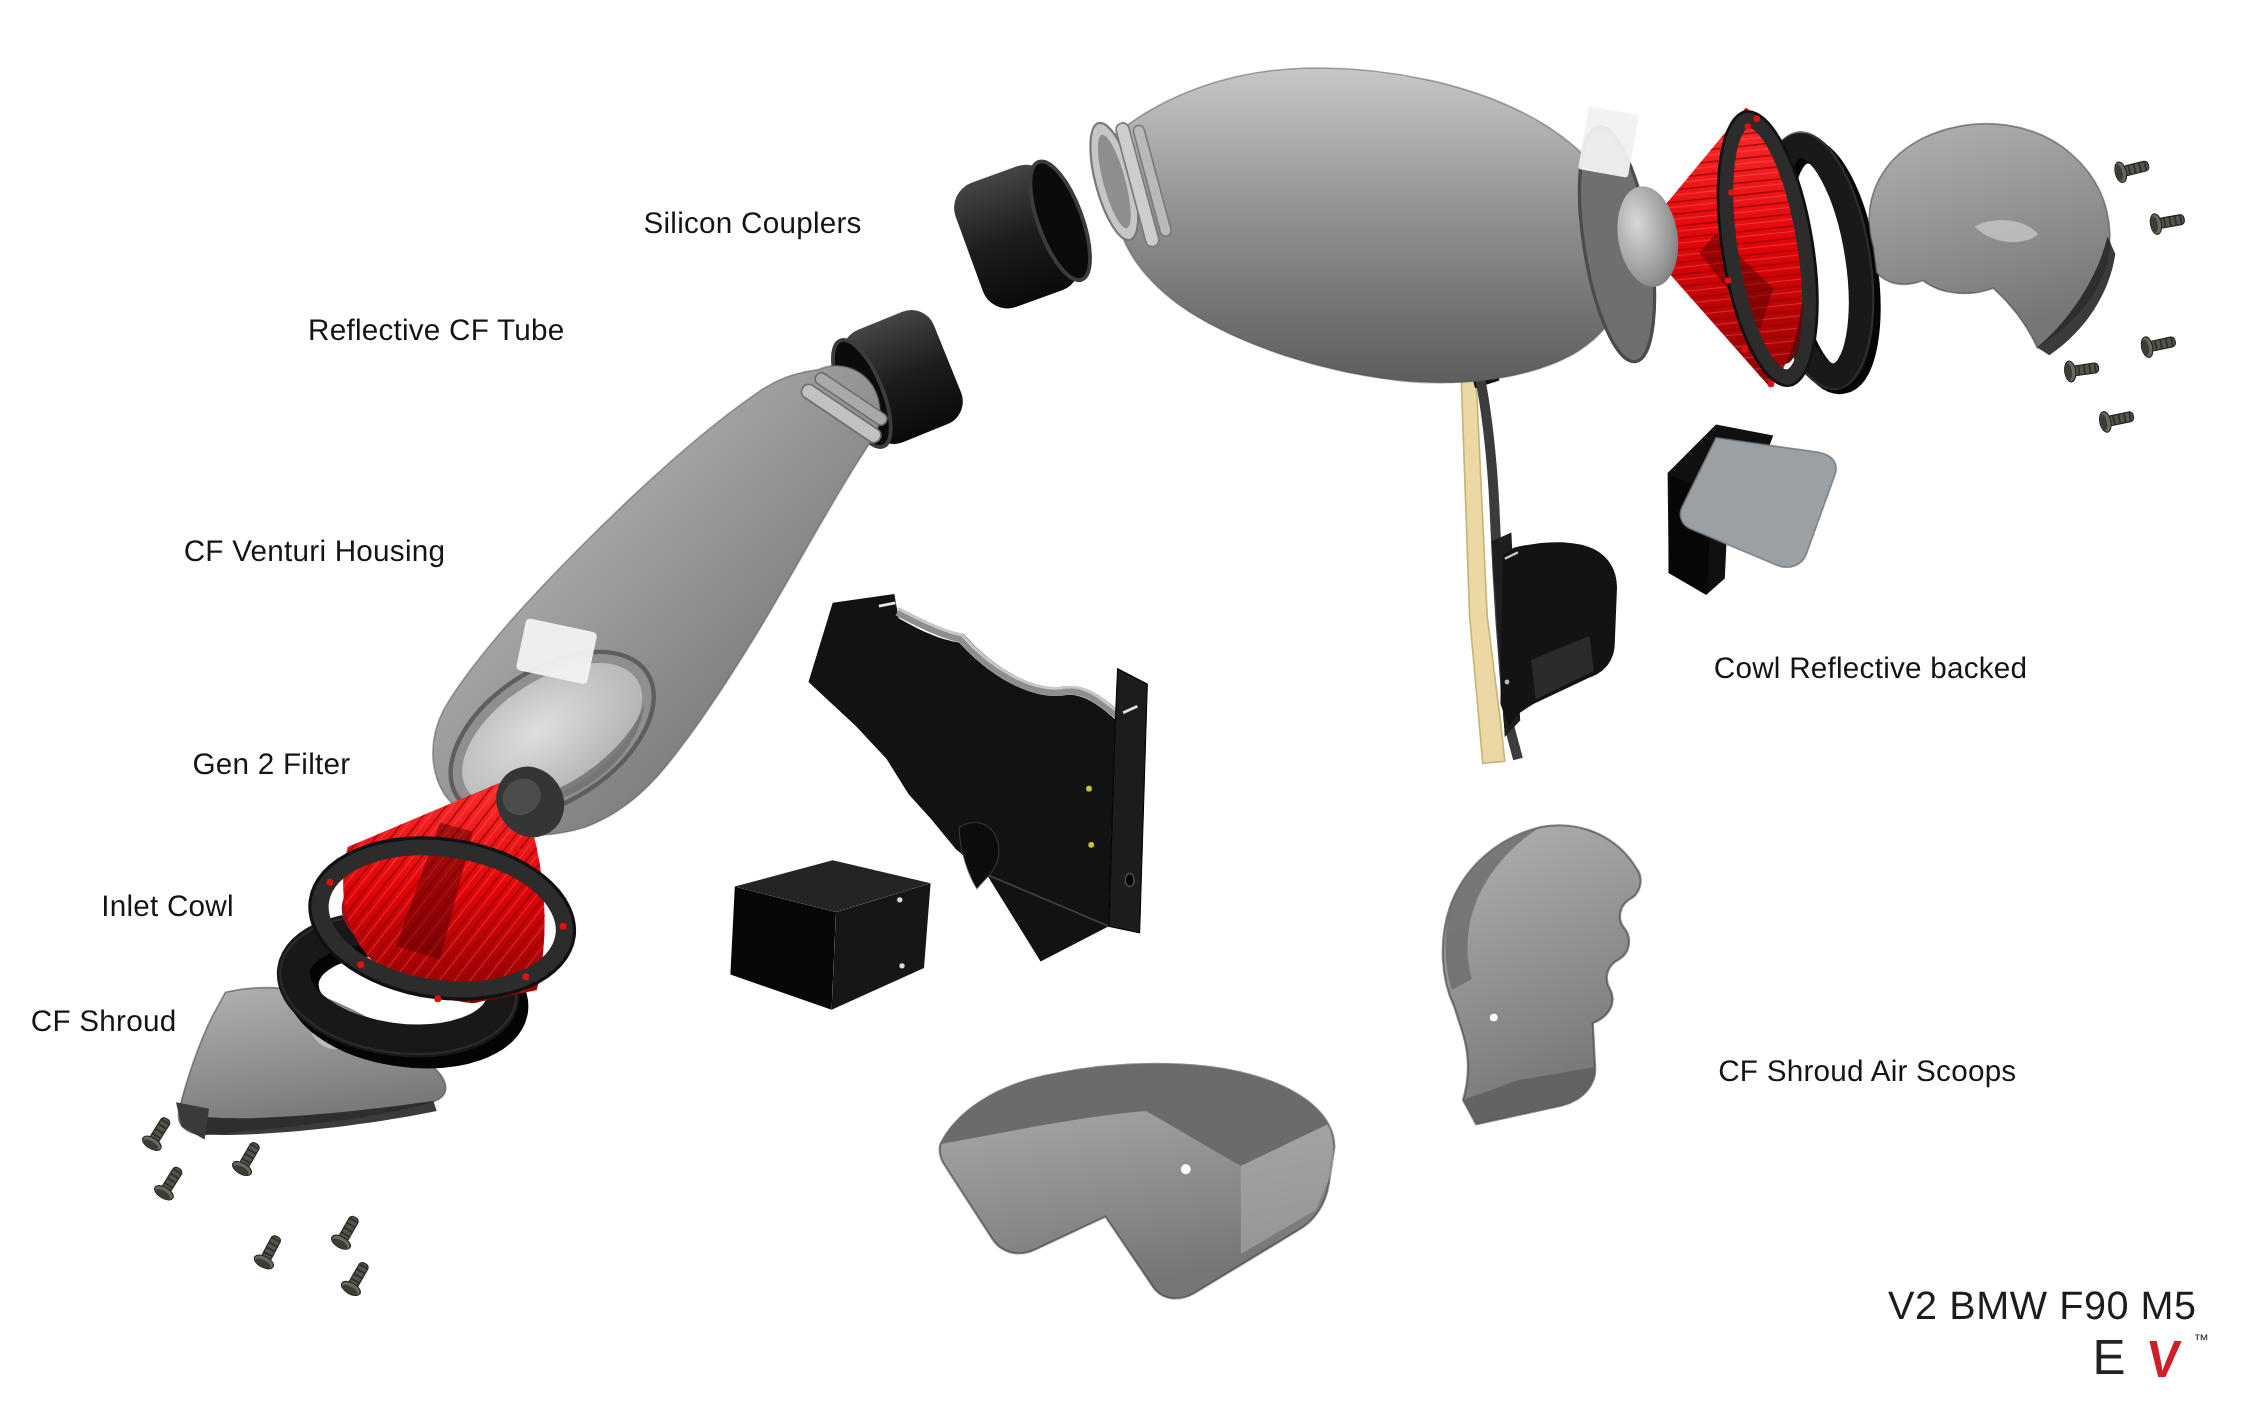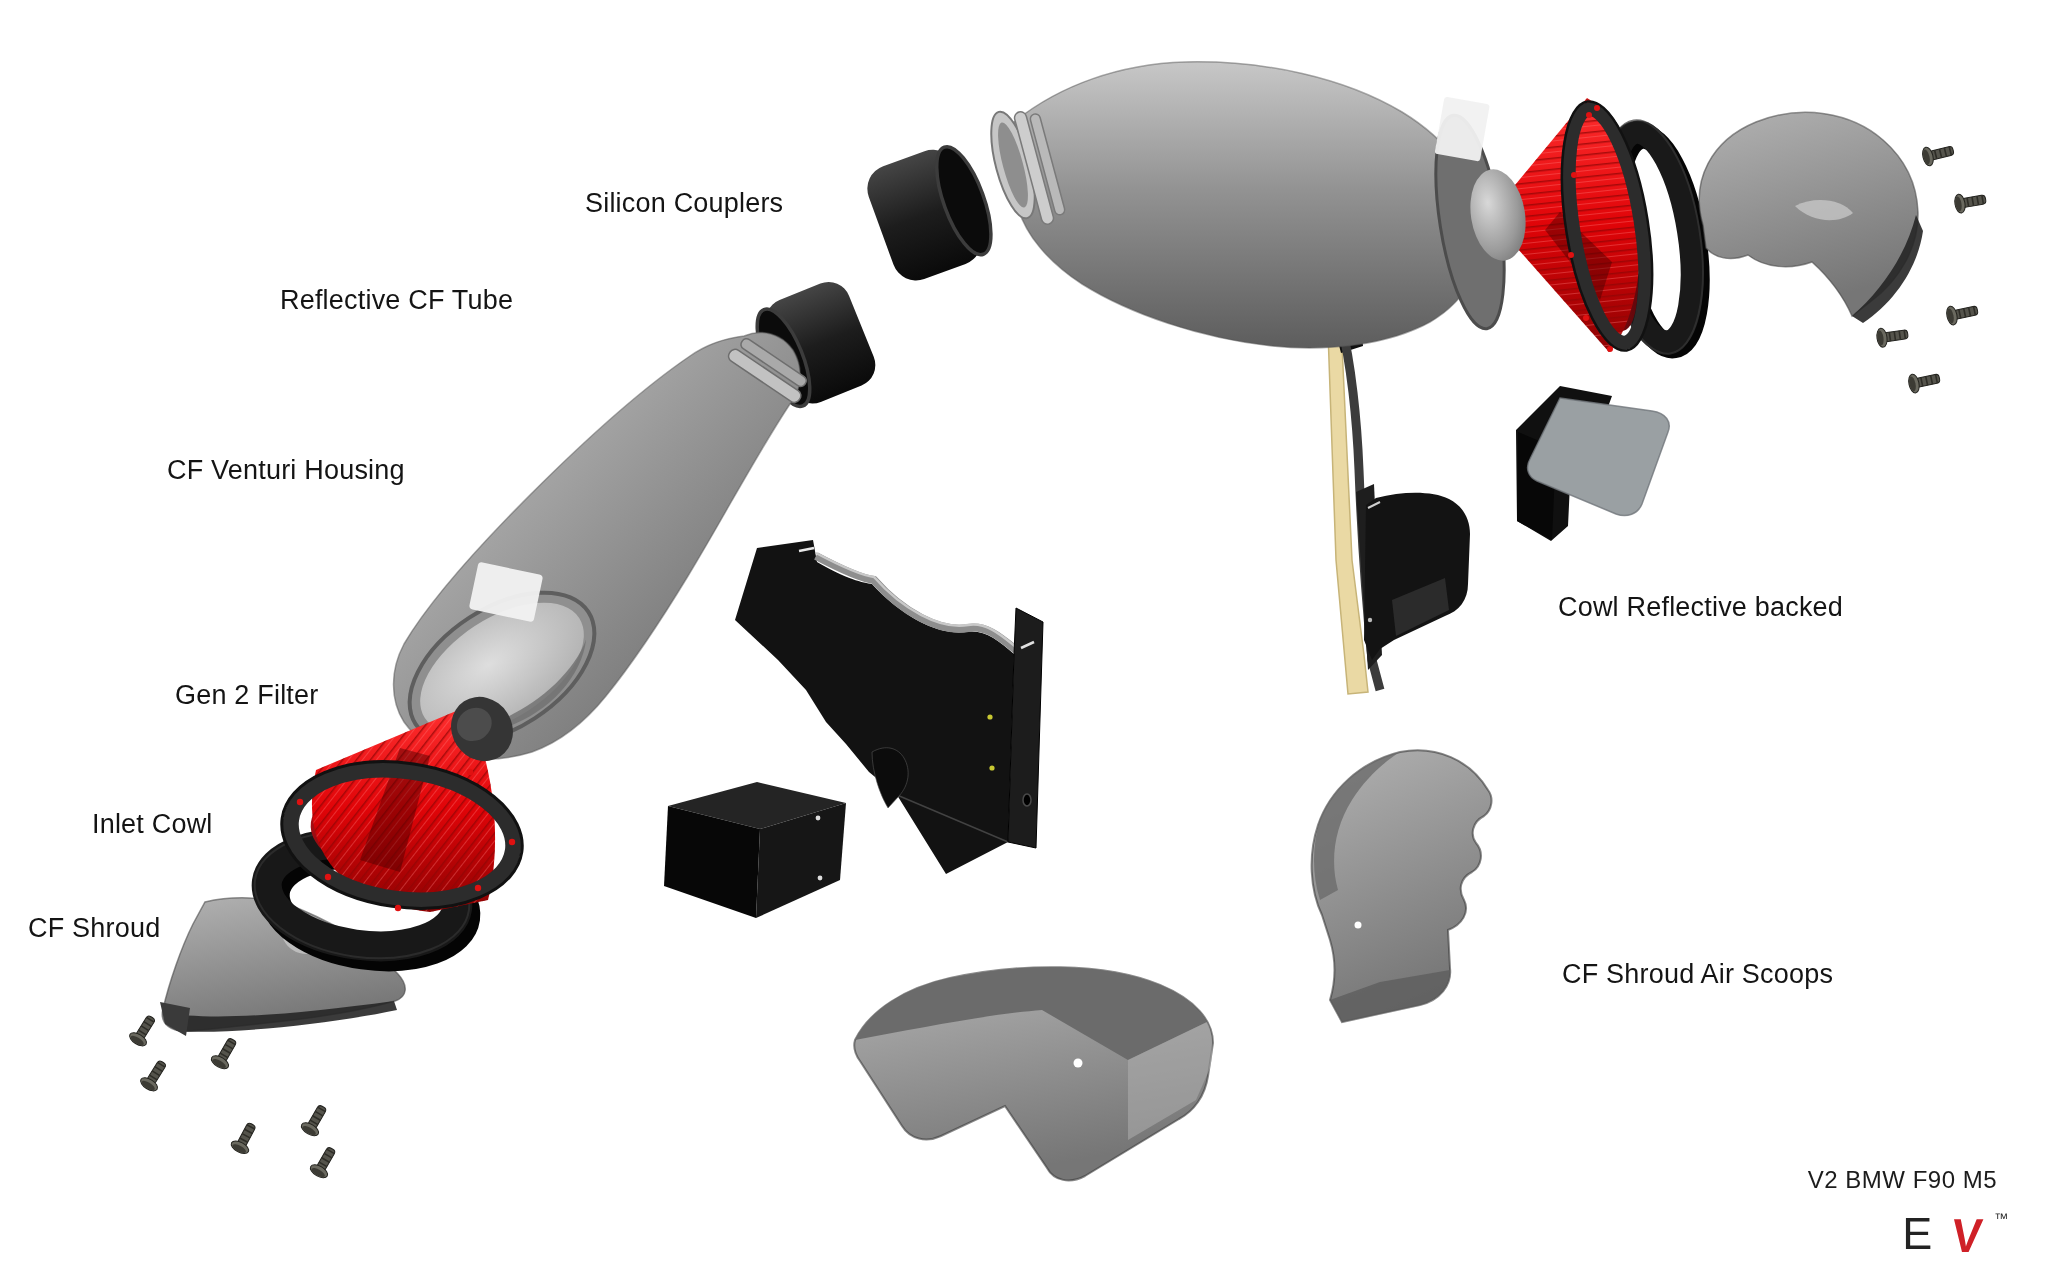--- a/index.html
+++ b/index.html
@@ -7,21 +7,21 @@
     position:relative;width:2048px;height:1277px;background:#ffffff;
     overflow:hidden;font-family:"Liberation Sans",sans-serif;
   }
   .stage svg.diagram{position:absolute;left:0;top:0;width:2048px;height:1277px;}
   .part-label{
     position:absolute;font-size:27px;color:#141414;white-space:nowrap;
     letter-spacing:0.2px;line-height:1.3;
   }
   .part-label .line{display:block;}
   .footer-model{
-    position:absolute;right:51px;top:1166px;font-size:24px;color:#1c1c1c;
+    position:absolute;right:51px;top:1166px;font-size:36px;color:#1c1c1c;
     letter-spacing:0.5px;white-space:nowrap;
   }
   .brand-row{
     position:absolute;right:40px;top:1208px;display:flex;align-items:flex-start;
     font-size:45px;color:#232323;letter-spacing:0.44em;white-space:nowrap;
     font-weight:normal;
   }
   .brand-v{
     color:#cf2027;font-weight:bold;display:inline-block;
     transform:translateY(2px) skewX(-6deg) scaleY(1.06);
@@ -291,21 +291,21 @@
              C 1470 760 1436 745 1400 752 Z" fill="url(#gScoop)" stroke="#3a3a3a" stroke-width="2" stroke-opacity="0.6"></path>
     <path d="M 1400 752 C 1362 762 1333 788 1320 820 C 1312 845 1312 875 1320 900
              L 1338 890 C 1330 862 1334 828 1352 800 C 1366 778 1384 762 1400 752 Z" fill="#6b6b6b" opacity="0.8"></path>
     <path d="M 1330 1000 L 1342 1022 L 1420 1005 C 1438 1000 1450 987 1450 970 L 1380 982 Z" fill="#5f5f5f" opacity="0.85"></path>
     <circle cx="1358" cy="925" r="3.5" fill="#ffffff"></circle>
   </g>
 </svg>
 
 <div class="part-label" style="left:585px;top:186px">Silicon Couplers</div>
 <div class="part-label" style="left:280px;top:283px">Reflective CF Tube</div>
-<div class="part-label" style="left:167px;top:453px">CF Venturi Housing</div>
+<div class="part-label" style="left:167px;top:484px">CF Venturi Housing</div>
 <div class="part-label" style="left:175px;top:678px">Gen 2 Filter</div>
 <div class="part-label" style="left:92px;top:807px">Inlet Cowl</div>
 <div class="part-label" style="left:28px;top:911px">CF Shroud</div>
 <div class="part-label" style="left:1558px;top:590px">
   <span class="line">Cowl Reflective backed</span>
 </div>
 <div class="part-label" style="left:1562px;top:957px">CF Shroud Air Scoops</div>
 
 <div class="footer-model">V2 BMW F90 M5</div>
 <div class="brand-row">

